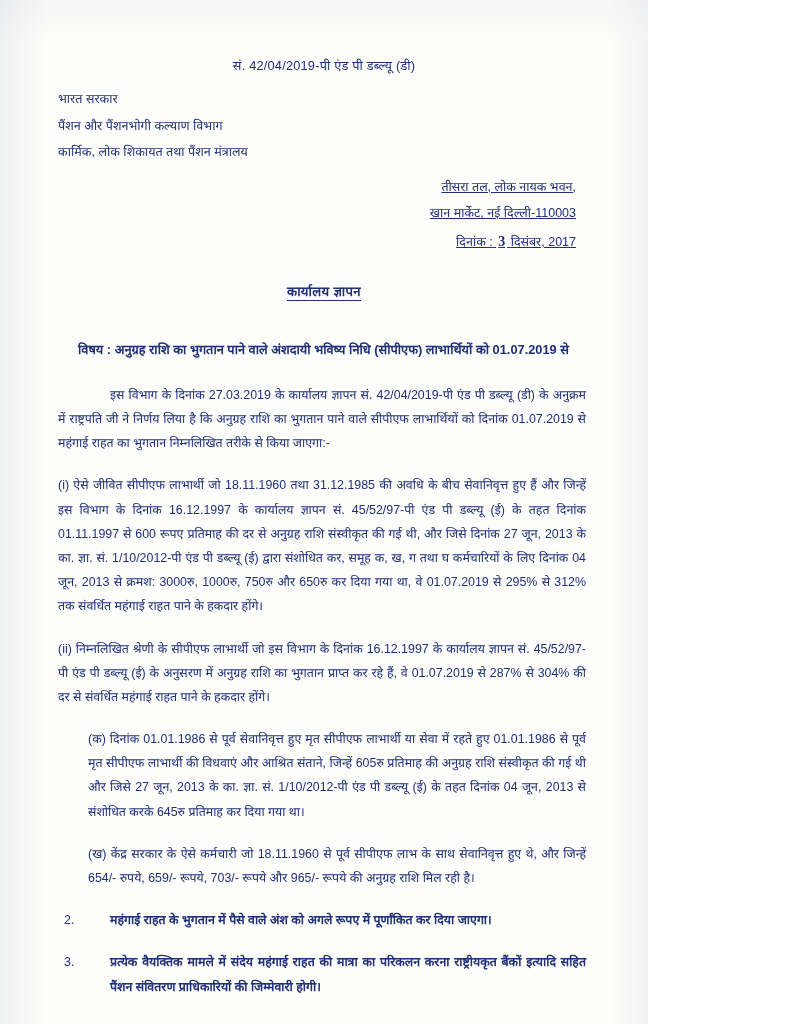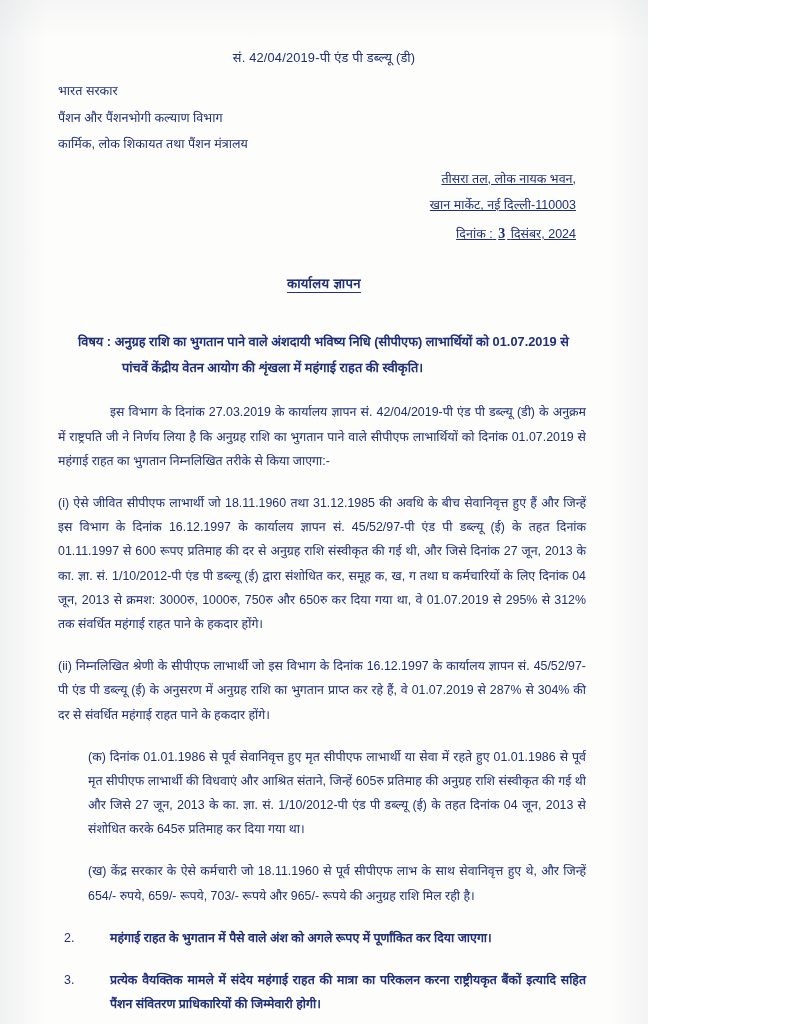--- a/index.html
+++ b/index.html
@@ -10,21 +10,21 @@
     background: #ffffff;
     font-family: "Liberation Sans", sans-serif;
     color: #1c2a6b;
     overflow: hidden;
   }
   .page {
     position: relative;
     width: 648px;
     height: 1024px;
     background: #fdfdfb;
-    padding: 32px 58px 10px 58px;
+    padding: 40px 58px 10px 58px;
   }
   
   .page::before {
     content: "";
     position: absolute;
     inset: 0;
     pointer-events: none;
     background:
       linear-gradient(to right, rgba(180,185,200,0.18), rgba(255,255,255,0) 7%),
       linear-gradient(to left, rgba(180,185,200,0.14), rgba(255,255,255,0) 6%),
@@ -113,32 +113,31 @@
       <div>पैंशन और पैंशनभोगी कल्याण विभाग</div>
       <div>कार्मिक, लोक शिकायत तथा पैंशन मंत्रालय</div>
     </div>
 
     <div class="addr-block">
       <div>तीसरा तल, लोक नायक भवन,</div>
       <div>खान मार्केट, नई दिल्ली-110003</div>
       <div class="date-line">
         <span>दिनांक :</span>
         <span class="daynum">3</span>
-        <span>दिसंबर, 2024</span>
+        <span>दिसंबर, 2017</span>
       </div>
     </div>
 
     <div class="title">
       <span>कार्यालय ज्ञापन</span>
     </div>
 
     <div class="subject">
       <span>विषय :</span>
       <span>अनुग्रह राशि का भुगतान पाने वाले अंशदायी भविष्य निधि (सीपीएफ) लाभार्थियों को 01.07.2019 से</span>
-      <span class="ind">पांचवें केंद्रीय वेतन आयोग की शृंखला में महंगाई राहत की स्वीकृति।</span>
     </div>
 
     <p class="para indent">इस विभाग के दिनांक 27.03.2019 के कार्यालय ज्ञापन सं. 42/04/2019-पी एंड पी डब्ल्यू (डी) के अनुक्रम में राष्ट्रपति जी ने निर्णय लिया है कि अनुग्रह राशि का भुगतान पाने वाले सीपीएफ लाभार्थियों को दिनांक 01.07.2019 से महंगाई राहत का भुगतान निम्नलिखित तरीके से किया जाएगा:-</p>
 
     <p class="para">(i) ऐसे जीवित सीपीएफ लाभार्थी जो 18.11.1960 तथा 31.12.1985 की अवधि के बीच सेवानिवृत्त हुए हैं और जिन्हें इस विभाग के दिनांक 16.12.1997 के कार्यालय ज्ञापन सं. 45/52/97-पी एंड पी डब्ल्यू (ई) के तहत दिनांक 01.11.1997 से 600 रूपए प्रतिमाह की दर से अनुग्रह राशि संस्वीकृत की गई थी, और जिसे दिनांक 27 जून, 2013 के का. ज्ञा. सं. 1/10/2012-पी एंड पी डब्ल्यू (ई) द्वारा संशोधित कर, समूह क, ख, ग तथा घ कर्मचारियों के लिए दिनांक 04 जून, 2013 से क्रमश: 3000रु, 1000रु, 750रु और 650रु कर दिया गया था, वे 01.07.2019 से 295% से 312% तक संवर्धित महंगाई राहत पाने के हकदार होंगे।</p>
 
     <p class="para">(ii) निम्नलिखित श्रेणी के सीपीएफ लाभार्थी जो इस विभाग के दिनांक 16.12.1997 के कार्यालय ज्ञापन सं. 45/52/97-पी एंड पी डब्ल्यू (ई) के अनुसरण में अनुग्रह राशि का भुगतान प्राप्त कर रहे हैं, वे 01.07.2019 से 287% से 304% की दर से संवर्धित महंगाई राहत पाने के हकदार होंगे।</p>
 
     <p class="para sub">(क) दिनांक 01.01.1986 से पूर्व सेवानिवृत्त हुए मृत सीपीएफ लाभार्थी या सेवा में रहते हुए 01.01.1986 से पूर्व मृत सीपीएफ लाभार्थी की विधवाएं और आश्रित संताने, जिन्हें 605रु प्रतिमाह की अनुग्रह राशि संस्वीकृत की गई थी और जिसे 27 जून, 2013 के का. ज्ञा. सं. 1/10/2012-पी एंड पी डब्ल्यू (ई) के तहत दिनांक 04 जून, 2013 से संशोधित करके 645रु प्रतिमाह कर दिया गया था।</p>
 

